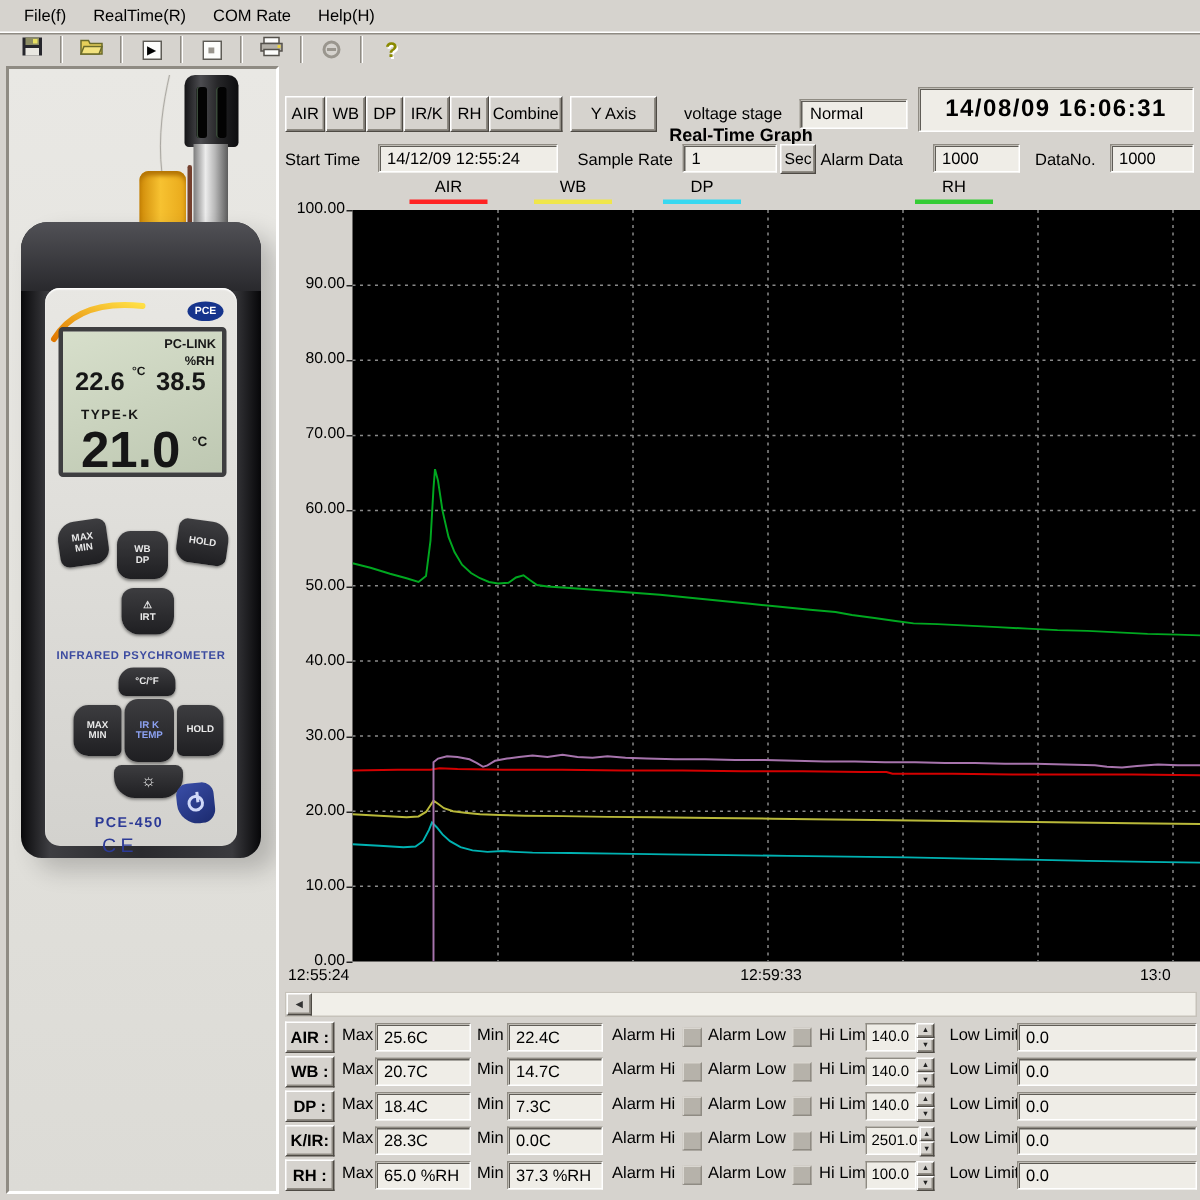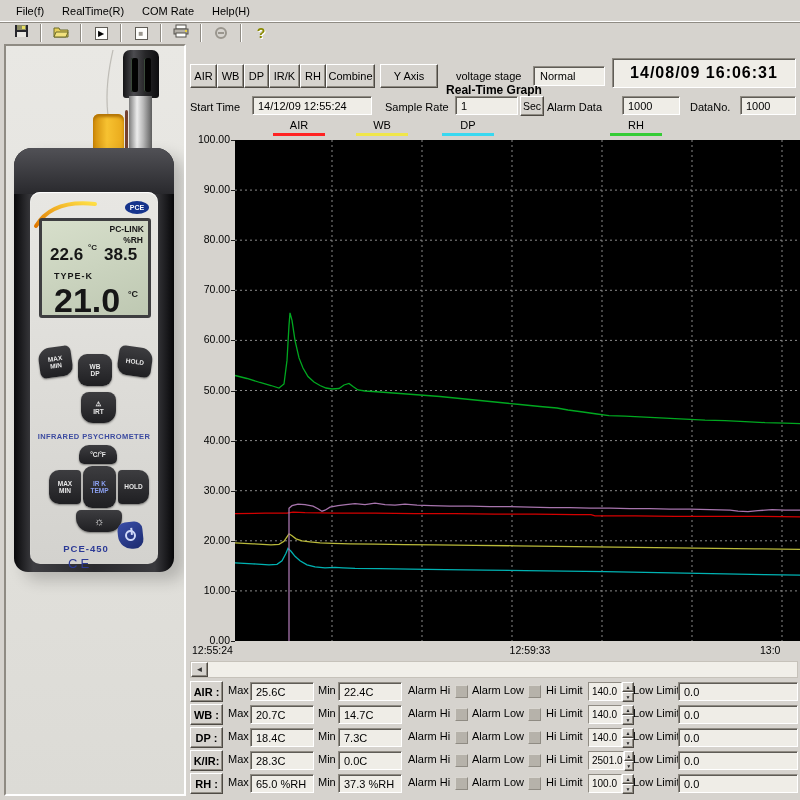--- a/index.html
+++ b/index.html
@@ -110,21 +110,21 @@
     display:flex; align-items:center; justify-content:center; font-family:"Liberation Sans",sans-serif; }
   .col-lab { position:absolute; top:3px; font-size:11px; color:#000; }
   .field { position:absolute; top:1px; height:19px; font-size:11px; display:flex; align-items:center; padding-left:5px; }
   .led { position:absolute; top:4px; width:13px; height:13px; background:#b6b2aa;
     border:1px solid; border-color:#d9d6d0 #8f8b83 #8f8b83 #d9d6d0; }
   .pos-maxlab { left:40px; } .pos-maxval { left:62px; width:64px; }
   .pos-minlab { left:130px; } .pos-minval { left:150px; width:64px; }
   .pos-ahlab { left:220px; } .pos-led1 { left:267px; }
   .pos-allab { left:284px; } .pos-led2 { left:340px; }
   .pos-hllab { left:358px; }
-  .spinner { position:absolute; left:400px; top:1px; width:46px; height:19px; display:flex; }
+  .spinner { position:absolute; left:389px; top:1px; width:46px; height:19px; display:flex; }
   .spinval { flex:1; font-size:10px; display:flex; align-items:center; padding-left:3px;
     background:#efede7; border:1px solid; border-color:#8f8b83 #ffffff #ffffff #8f8b83; }
   .spinbtns { width:12px; display:flex; flex-direction:column; }
   .spinbtns span { flex:1; font-size:5px; line-height:8px; text-align:center; color:#222; }
   .pos-lllab { left:445px; } .pos-lowval { left:490px; width:120px; }
 </style>
 </head>
 <body>
 
 <div id="window">
@@ -335,21 +335,21 @@
         <line x1="367" x2="367" y1="0" y2="501" stroke="#8a8a8a" stroke-width="1" stroke-dasharray="2 3"></line>
         <line x1="457" x2="457" y1="0" y2="501" stroke="#8a8a8a" stroke-width="1" stroke-dasharray="2 3"></line>
         <line x1="547" x2="547" y1="0" y2="501" stroke="#8a8a8a" stroke-width="1" stroke-dasharray="2 3"></line>
         <polyline points="0,235.5 12,238.5 25,242.5 36,245.5 44,248.0 49,244.0 52,220.4 54,185.4 55,172.8 57,180.4 60,200.4 64,217.9 68,228.0 73,236.5 79,242.0 85,245.5 91,248.0 97,249.0 104,248.5 109,245.0 114,243.5 118,246.5 123,250.0 130,251.0 145,252.0 165,253.5 185,255.0 205,256.5 225,258.5 245,260.5 265,262.5 285,264.5 305,266.5 322,268.0 333,270.0 348,272.0 362,274.0 374,275.6 390,276.1 410,277.1 430,278.1 450,279.1 470,280.1 490,280.6 510,281.6 530,282.6 550,283.1 565,283.6" fill="none" stroke="#00a820" stroke-width="1.3"></polyline>
         <polyline points="0,373.7 30,373.2 52,373.2 58,372.2 70,372.7 100,373.2 140,373.2 180,373.7 220,373.7 260,374.2 300,374.2 340,374.7 356,374.7 360,375.8 400,375.8 440,376.3 480,376.3 520,376.3 565,376.8" fill="none" stroke="#d40000" stroke-width="1.3"></polyline>
         <polyline points="0,402.8 18,403.8 36,404.8 44,404.3 49,401.3 52,396.8 54,393.8 57,395.8 61,398.8 67,400.8 75,401.8 85,402.8 98,403.3 115,403.8 140,404.1 170,404.6 200,404.8 240,405.3 280,405.8 320,406.3 360,406.8 400,407.3 440,407.8 480,408.3 520,408.8 565,409.3" fill="none" stroke="#b9b93a" stroke-width="1.3"></polyline>
         <polyline points="0,422.8 18,423.8 34,424.8 42,424.3 47,420.8 51,413.3 53,408.3 56,411.3 60,416.3 65,420.8 72,424.8 80,426.9 90,427.9 100,427.4 108,427.9 120,428.4 145,428.6 175,429.1 210,429.6 250,430.1 290,430.6 330,431.1 370,431.6 410,432.4 450,433.1 490,433.9 530,434.6 565,435.1" fill="none" stroke="#00b2b2" stroke-width="1.3"></polyline>
         <polyline points="54,501.0 54,368.2 57,365.7 63,364.2 70,364.7 78,366.2 83,368.7 87,371.2 90,370.2 95,367.2 103,365.7 111,364.7 120,363.7 130,364.7 140,363.2 150,364.7 160,365.2 170,364.2 182,365.2 196,365.7 215,366.2 235,366.2 255,366.7 275,366.7 295,367.2 315,367.7 335,367.7 355,368.2 375,368.2 395,368.7 415,368.7 435,369.2 455,369.2 475,369.7 495,370.2 503,371.2 513,371.7 523,370.7 537,369.7 550,370.2 565,370.2" fill="none" stroke="#a774ad" stroke-width="1.3"></polyline>
       </svg>
     <span class="xtick" style="left:4px;">12:55:24</span>
-    <span class="xtick" style="left:342px; transform:translateX(-50%);">12:59:33</span>
+    <span class="xtick" style="left:326px; transform:translateX(-50%);">12:59:33</span>
     <span class="xtick" style="left:572px;">13:0</span>
 
     <div id="hscroll">
       <div id="hscroll-btn" class="raised">◄</div>
     </div>
 
     <div class="trow" style="top:637px;">
       <button class="rowlbl raised">AIR :</button>
       <span class="col-lab pos-maxlab">Max</span>
       <div class="field sunken pos-maxval">25.6C</div>

